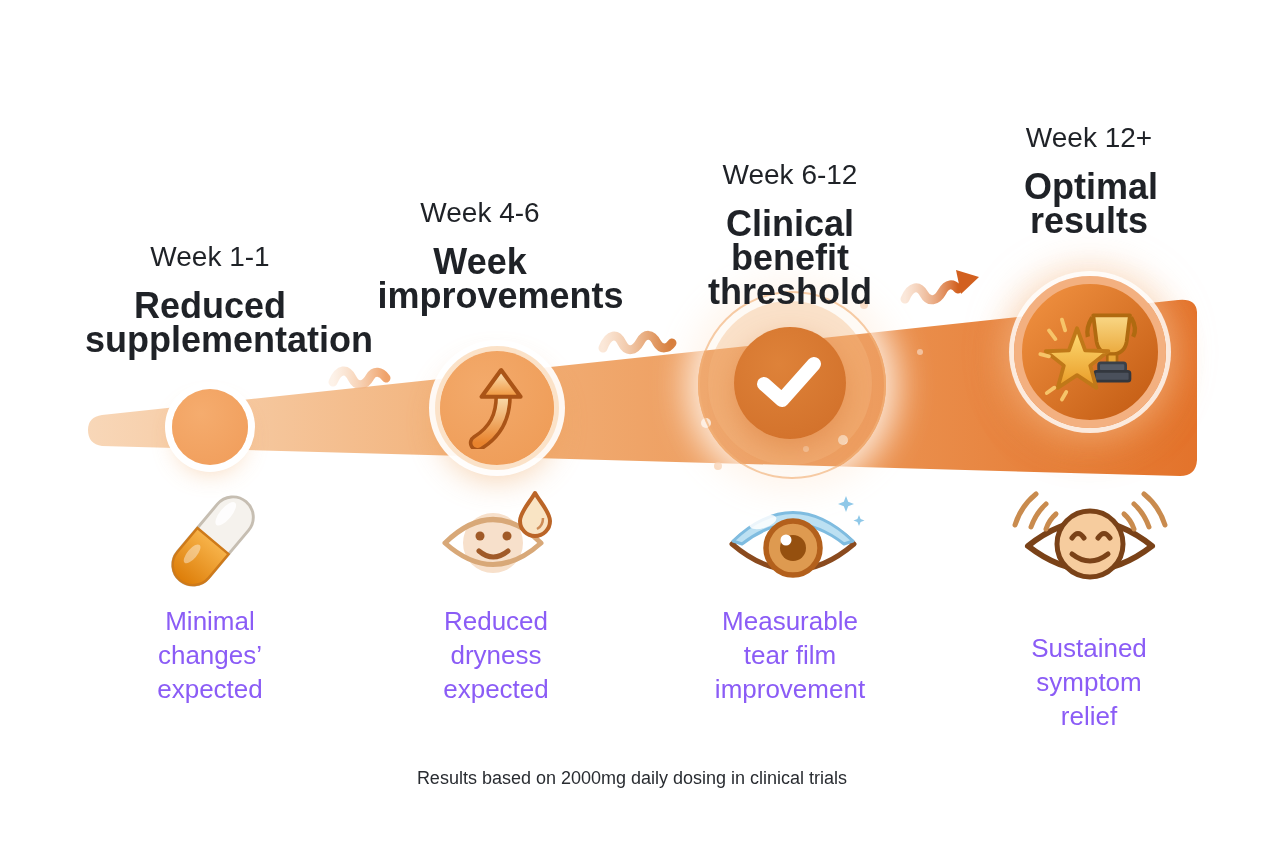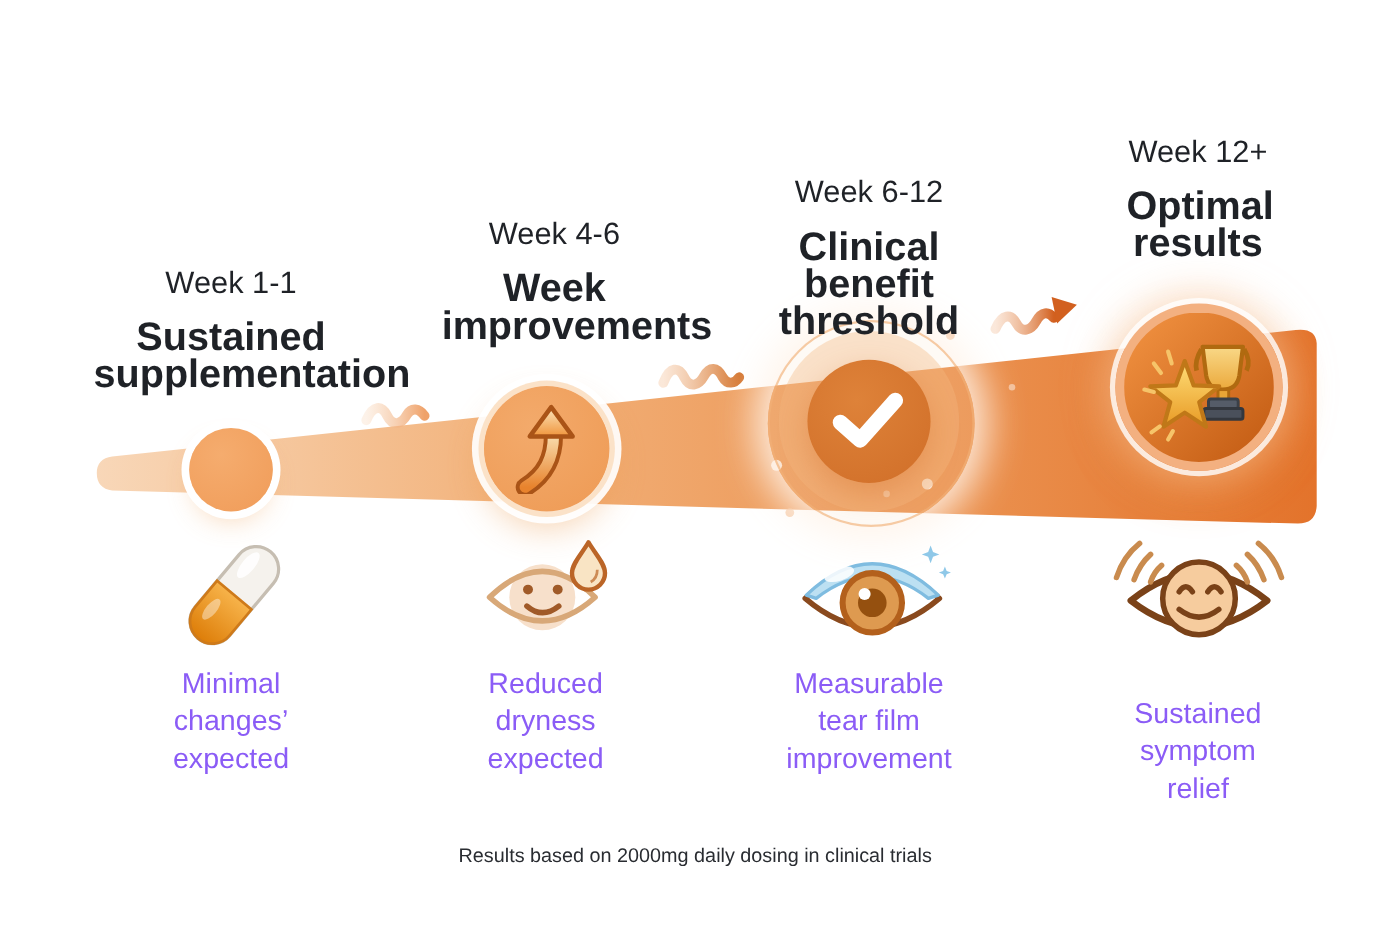--- a/index.html
+++ b/index.html
@@ -25,21 +25,21 @@
     background:radial-gradient(circle at 40% 33%,#DE8239,#D06E28);
     box-shadow:0 10px 26px rgba(210,110,40,.35);}
   .node4{left:1014px;top:276px;width:152px;height:152px;box-sizing:border-box;
     background:linear-gradient(135deg,#EE8E3E 10%,#C65F16 90%);
     border:8px solid #F3B080;
     box-shadow:0 0 0 5px rgba(255,255,255,.8),0 0 36px 10px rgba(250,203,163,.55),0 18px 42px rgba(228,126,46,.45);}
   .header{position:absolute;width:320px;text-align:center;color:#1F2227;z-index:4;}
   .header .week{font-size:28px;font-weight:400;line-height:34px;}
   .header .title{font-size:36px;font-weight:700;line-height:34px;margin:15px auto 0;}
   .h1{left:50px;top:240px;}  .h1 .title{max-width:250px;}
-  .h2{left:344px;top:196px;} .h2 .title{max-width:205px;}
+  .h2{left:320px;top:196px;} .h2 .title{max-width:205px;}
   .h3{left:630px;top:158px;} .h3 .title{max-width:215px;}
   .h4{left:929px;top:121px;} .h4 .title{max-width:130px;}
   .bicon{position:absolute;z-index:4;}
   .i1{left:150px;top:483px;} .i2{left:433px;top:487px;}
   .i3{left:718px;top:484px;} .i4{left:1010px;top:484px;}
   .caption{position:absolute;width:320px;text-align:center;font-size:26px;line-height:34px;color:#8b5cf6;z-index:4;}
   .cap-inner{display:inline-block;}
   .c1{left:50px;top:604px;}  .c1 .cap-inner{max-width:135px;}
   .c2{left:336px;top:604px;} .c2 .cap-inner{max-width:130px;}
   .c3{left:630px;top:604px;} .c3 .cap-inner{max-width:165px;}
@@ -155,21 +155,21 @@
         <line x1="24" y1="18" x2="27" y2="28"></line>
         <line x1="4" y1="50" x2="12" y2="52"></line>
         <line x1="10" y1="86" x2="17" y2="81"></line>
         <line x1="24" y1="92" x2="28" y2="85"></line>
       </g>
     </svg>
   </div>
 
   <div class="header h1">
     <div class="week">Week 1-1</div>
-    <div class="title">Sustained supplementation</div>
+    <div class="title">Reduced supplementation</div>
   </div>
   <div class="header h2">
     <div class="week">Week 4-6</div>
     <div class="title">Week improvements</div>
   </div>
   <div class="header h3">
     <div class="week">Week 6-12</div>
     <div class="title">Clinical benefit threshold</div>
   </div>
   <div class="header h4">

